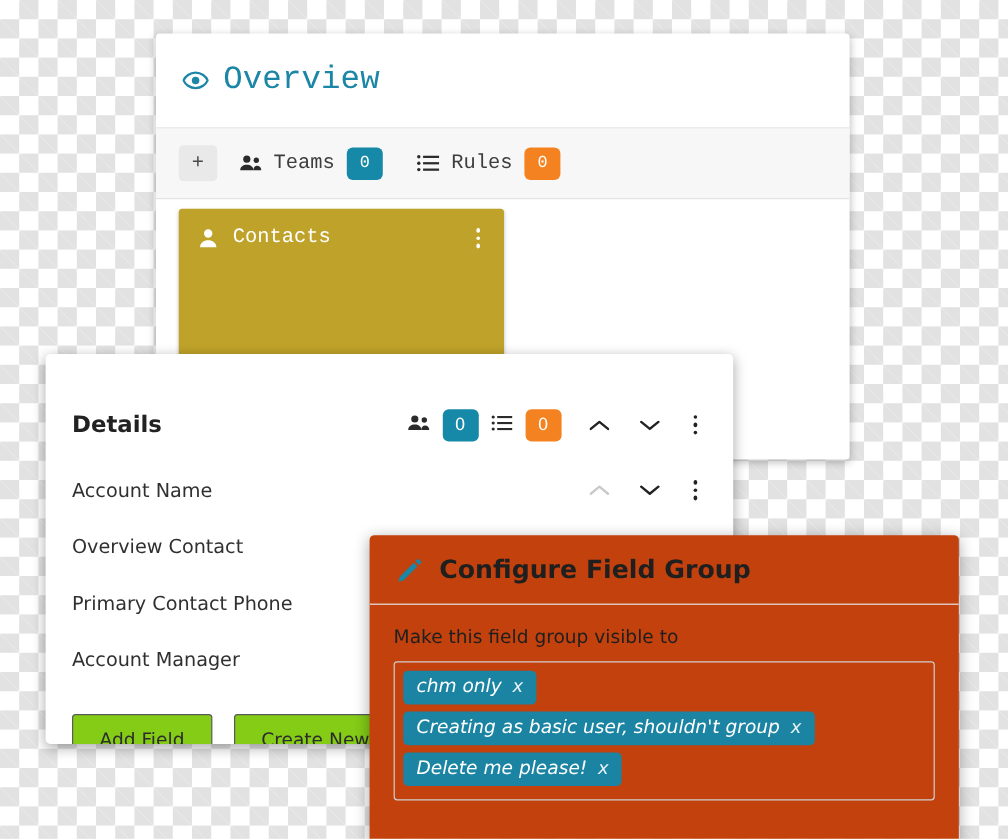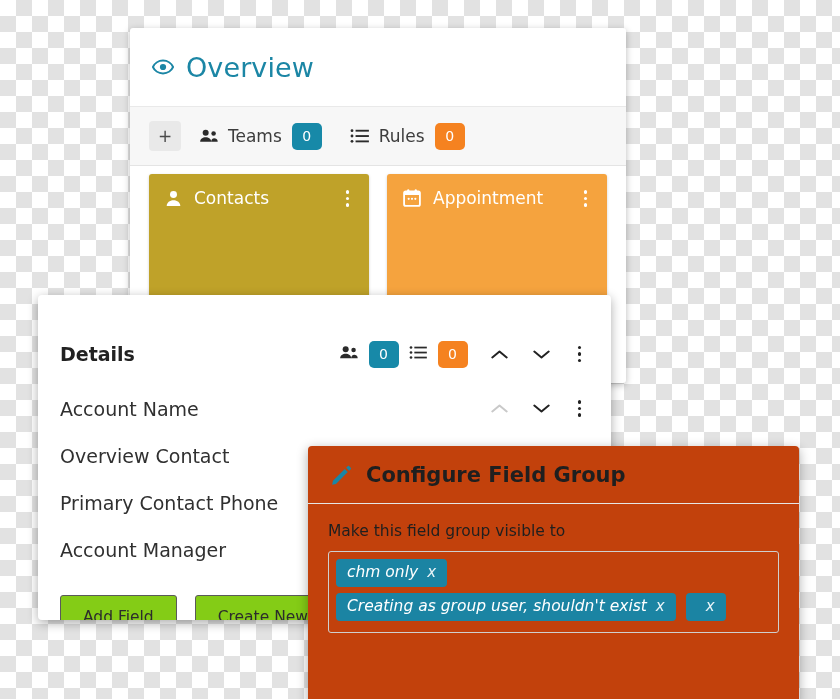--- a/index.html
+++ b/index.html
@@ -22,26 +22,27 @@
     position: relative;
     width: 840px;
     height: 699px;
   }
 
   
   .overview-card {
     position: absolute;
     left: 130px;
     top: 28px;
-    width: 496px;
+    width: 578px;
     height: 355px;
     background: #ffffff;
     border-radius: 3px;
     box-shadow: 0 2px 7px rgba(0,0,0,0.28);
     overflow: hidden;
+    font-family: Liberation Mono, monospace;
   }
   .overview-head {
     height: 78px;
     display: flex;
     align-items: center;
     padding-left: 22px;
     box-sizing: border-box;
   }
   .eye-icon {
     width: 22px;
@@ -192,21 +193,21 @@
     margin-left: 22px;
   }
   .field-row {
     height: 47px;
     display: flex;
     align-items: center;
     padding: 0 24px 0 22px;
     box-sizing: border-box;
   }
   .field-label {
-    font-size: 19px;
+    font-size: 16px;
     color: #303030;
     flex: 1;
   }
   .btn-row {
     display: flex;
     gap: 18px;
     padding: 22px 0 0 22px;
   }
   .ghost-btn {
     height: 43px;
@@ -346,41 +347,20 @@
           </span>
           <span class="entity-title">Contacts</span>
           <span class="kebab">
               <i></i>
               <i></i>
               <i></i>
             </span>
         </div>
       </div>
 
-      <div class="entity-card orange">
-        <div class="entity-head">
-          <span class="e-icon">
-            <svg width="20" height="20" viewBox="0 0 24 24">
-              <rect x="2.5" y="4" width="19" height="17.5" rx="2" fill="none" stroke="#ffffff" stroke-width="2.2"></rect>
-              <rect x="2.5" y="4" width="19" height="4.4" fill="#ffffff"></rect>
-              <rect x="6.2" y="1.4" width="2.6" height="4.6" rx="1.2" fill="#ffffff"></rect>
-              <rect x="15.2" y="1.4" width="2.6" height="4.6" rx="1.2" fill="#ffffff"></rect>
-              <circle cx="8" cy="13" r="1.3" fill="#ffffff"></circle>
-              <circle cx="12" cy="13" r="1.3" fill="#ffffff"></circle>
-              <circle cx="16" cy="13" r="1.3" fill="#ffffff"></circle>
-            </svg>
-          </span>
-          <span class="entity-title">Appointment</span>
-          <span class="kebab">
-              <i></i>
-              <i></i>
-              <i></i>
-            </span>
-        </div>
-      </div>
 
     </div>
   </div>
 
   <div class="details-panel">
 
     <div class="details-head">
       <span class="details-title">Details</span>
       <span class="dh-icons">
         <span>
@@ -486,23 +466,24 @@
     </div>
 
     <div class="config-body">
       <div class="config-label">Make this field group visible to</div>
       <div class="chip-box">
         <span class="chip">
           <span>chm only</span>
           <span class="chip-x">x</span>
         </span>
         <span class="chip">
-          <span>Creating as group user, shouldn't exist</span>
+          <span>Creating as basic user, shouldn't group</span>
           <span class="chip-x">x</span>
         </span>
         <span class="chip">
+          <span>Delete me please!</span>
           <span class="chip-x">x</span>
         </span>
       </div>
     </div>
   </div>
 
 </div>
 
 </body></html>

